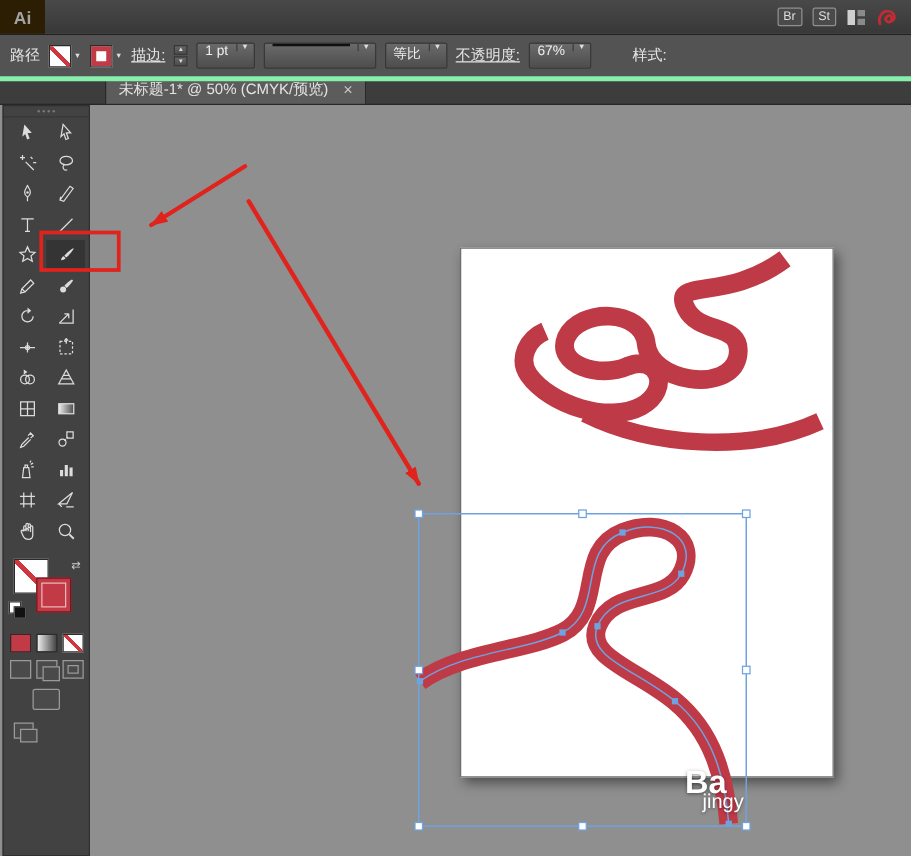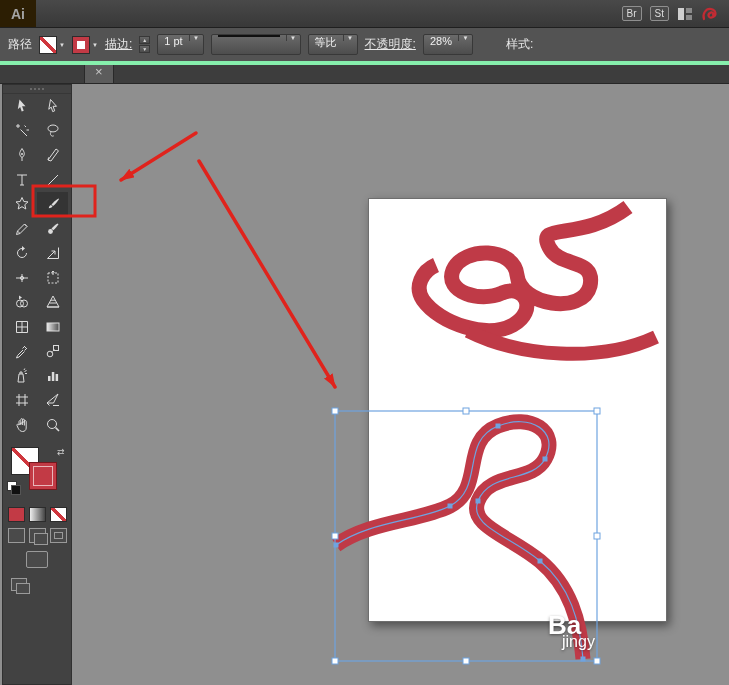--- a/index.html
+++ b/index.html
@@ -131,28 +131,29 @@
         <span class="profile-line"></span>
       </span>
     <span class="arr">▼</span>
   </span>
   <span class="cb-select">
     <span class="val">等比</span>
     <span class="arr">▼</span>
   </span>
   <span class="cb-link">不透明度:</span>
   <span class="cb-select">
-    <span class="val">28%</span>
+    <span class="val">67%</span>
     <span class="arr">▼</span>
   </span>
   <span class="style-label">样式:</span>
 </div>
 
 <div class="tabbar">
   <div class="doc-tab">
+    <span>未标题-1* @ 50% (CMYK/预览)</span>
     <span class="tab-close">×</span>
   </div>
 </div>
 
 <div class="toolbar">
   <div class="tb-grip">
       <i></i>
       <i></i>
       <i></i>
       <i></i>

